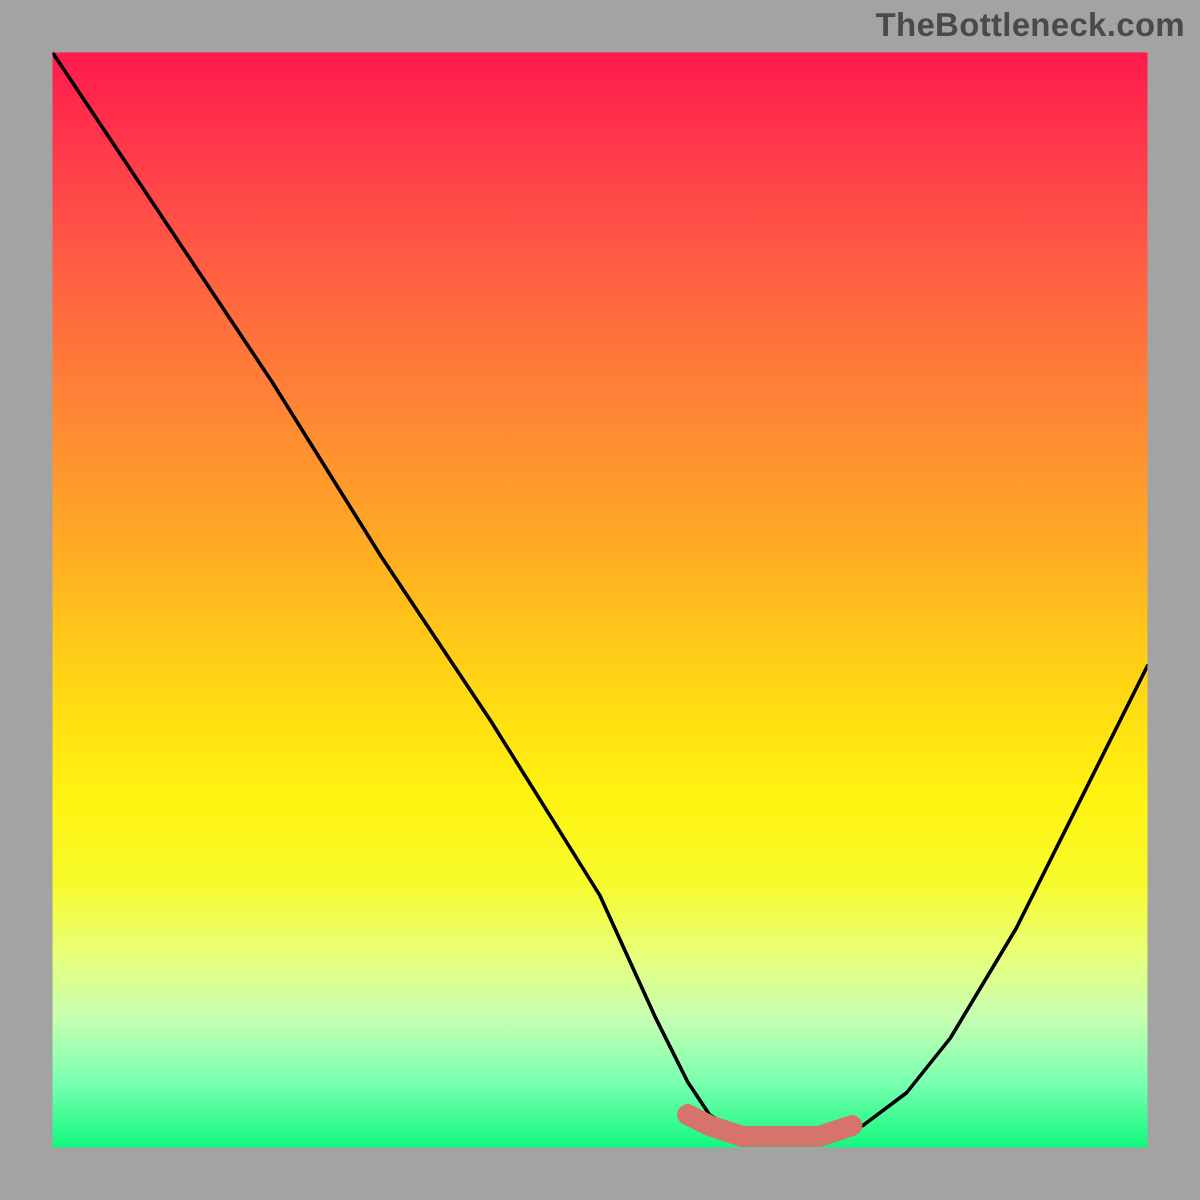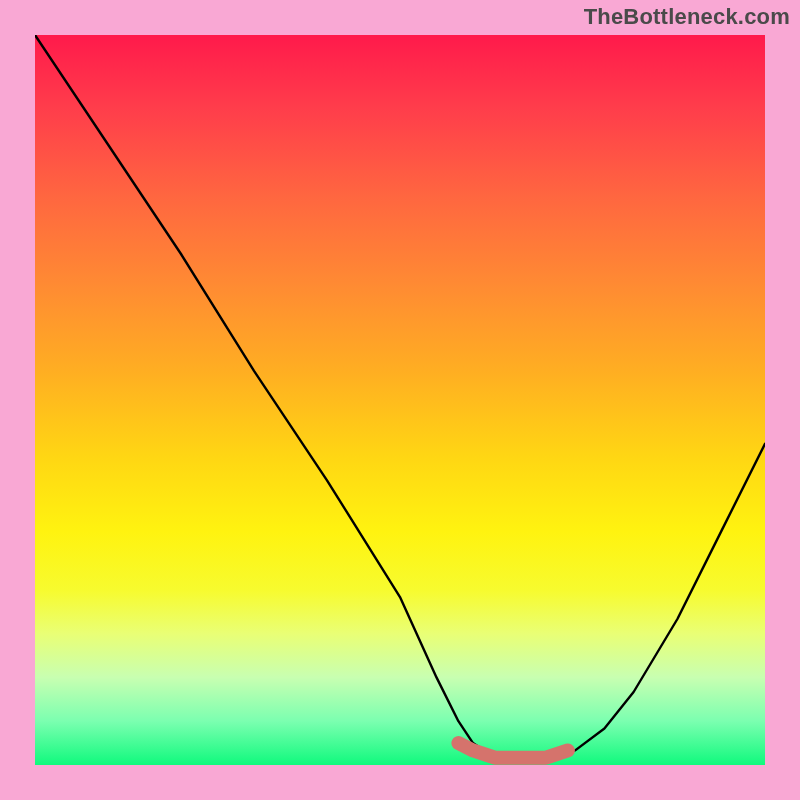--- a/index.html
+++ b/index.html
@@ -8,21 +8,21 @@
     width: 800px;
     height: 800px;
     background: #000;
     overflow: hidden;
     font-family: Arial, Helvetica, sans-serif;
   }
   .frame {
     position: relative;
     width: 800px;
     height: 800px;
-    background: #f9a8d4;
+    background: #a3a3a3;
   }
   .watermark {
     position: absolute;
     top: 4px;
     right: 10px;
     color: #4a4a4a;
     font-size: 22px;
     font-weight: 600;
     letter-spacing: 0.2px;
     user-select: none;

